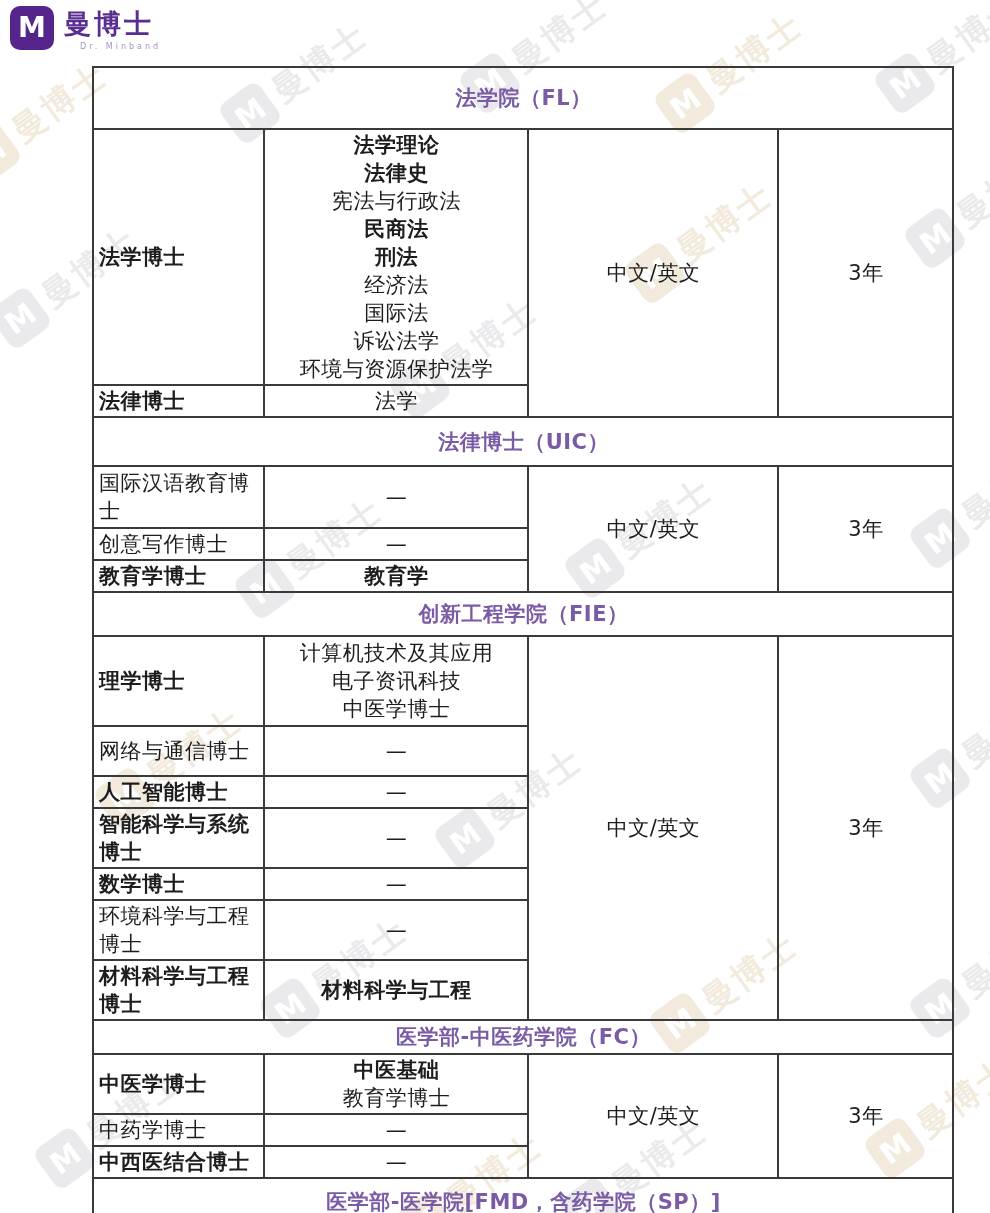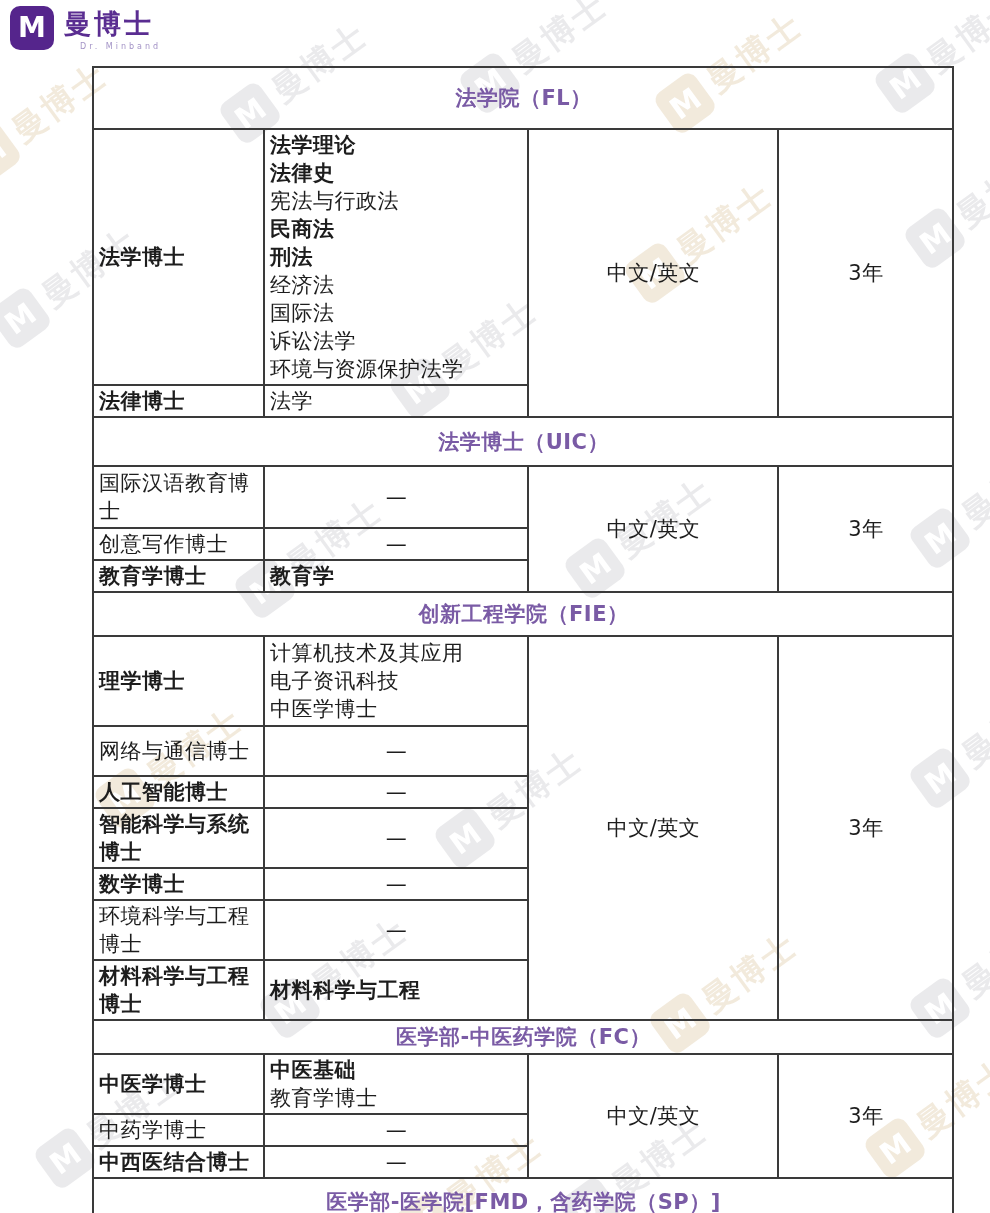--- a/index.html
+++ b/index.html
@@ -33,21 +33,21 @@
     border-collapse:collapse;table-layout:fixed;background:transparent;
     font-size:21px;letter-spacing:0.5px;
   }
   table.sched td{
     border:2px solid #3a3a3a;vertical-align:middle;
     padding:1px 4px 1px 5px;line-height:28px;background:transparent;
   }
   td.sec{
     text-align:center;color:#7a5ba5;font-weight:bold;padding:4px 2px;
   }
-  td.majors{padding-left:9px;}
+  td.majors{padding-left:9px;text-align:center;}
   td.dash{text-align:center;padding-left:4px;}
   td.center{text-align:center;}
   .b{font-weight:bold;}
 </style>
 </head>
 <body>
 
 <div class="watermarks">
   <div class="wm" style="left:215px;top:55px">
       <span class="sq">M</span>
@@ -174,21 +174,21 @@
     </td>
     <td class="center" rowspan="2">中文/英文</td>
     <td class="center" rowspan="2">3年</td>
   </tr>
   <tr style="height:27px">
     <td class="b">法律博士</td>
     <td class="majors">法学</td>
   </tr>
 
   <tr style="height:49px">
-    <td class="sec" colspan="4">法学博士（UIC）</td>
+    <td class="sec" colspan="4">法律博士（UIC）</td>
   </tr>
   <tr style="height:62px">
     <td>国际汉语教育博士</td>
     <td class="dash">—</td>
     <td class="center" rowspan="3">中文/英文</td>
     <td class="center" rowspan="3">3年</td>
   </tr>
   <tr style="height:28px">
     <td>创意写作博士</td>
     <td class="dash">—</td>

